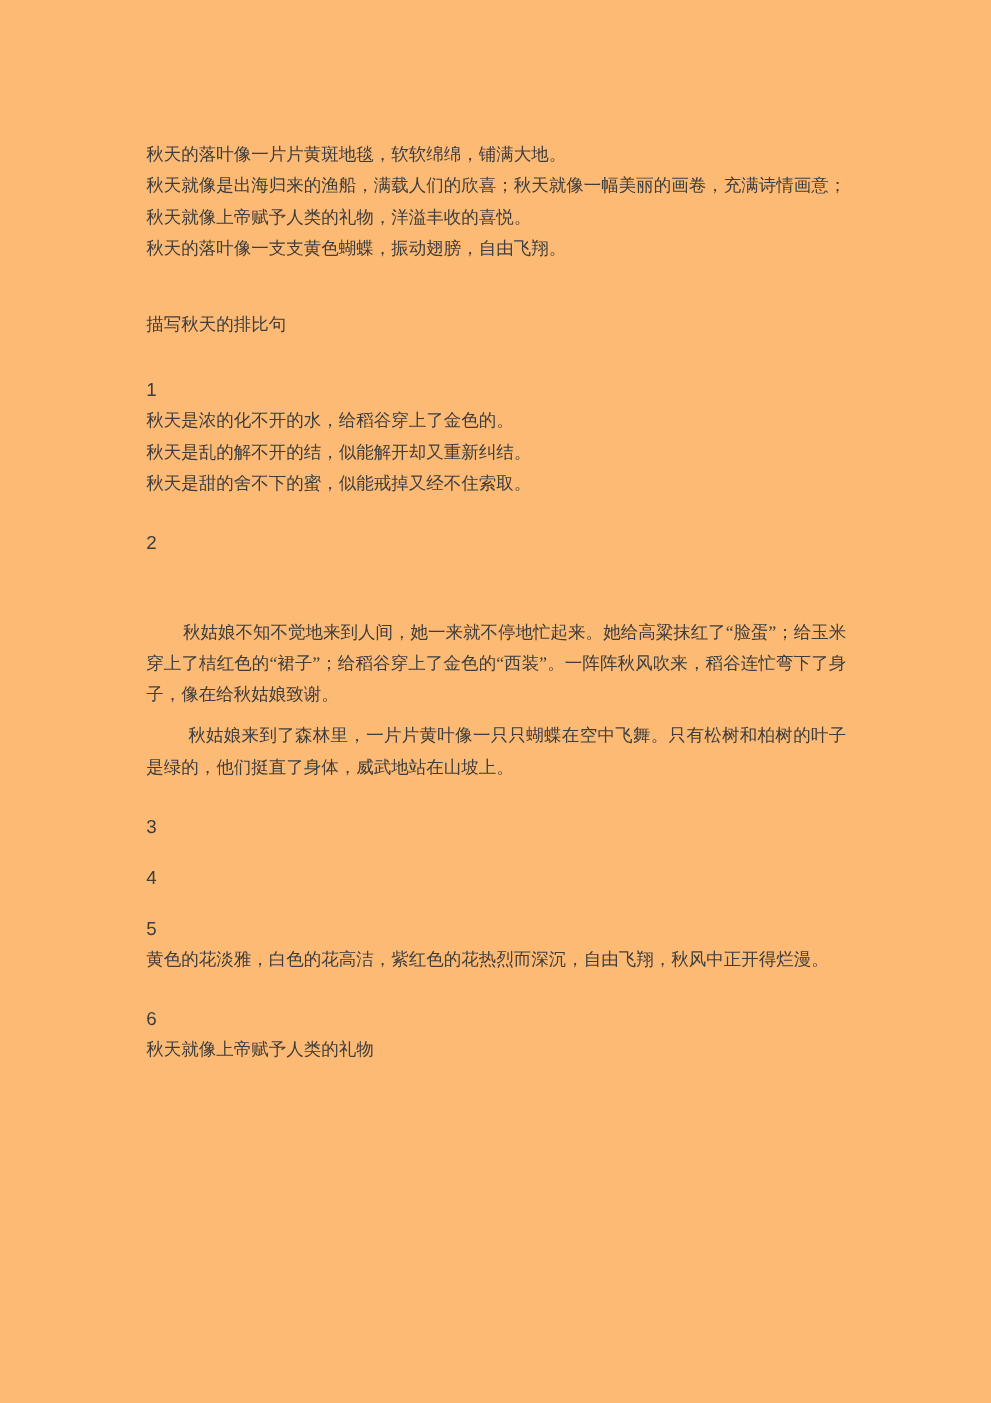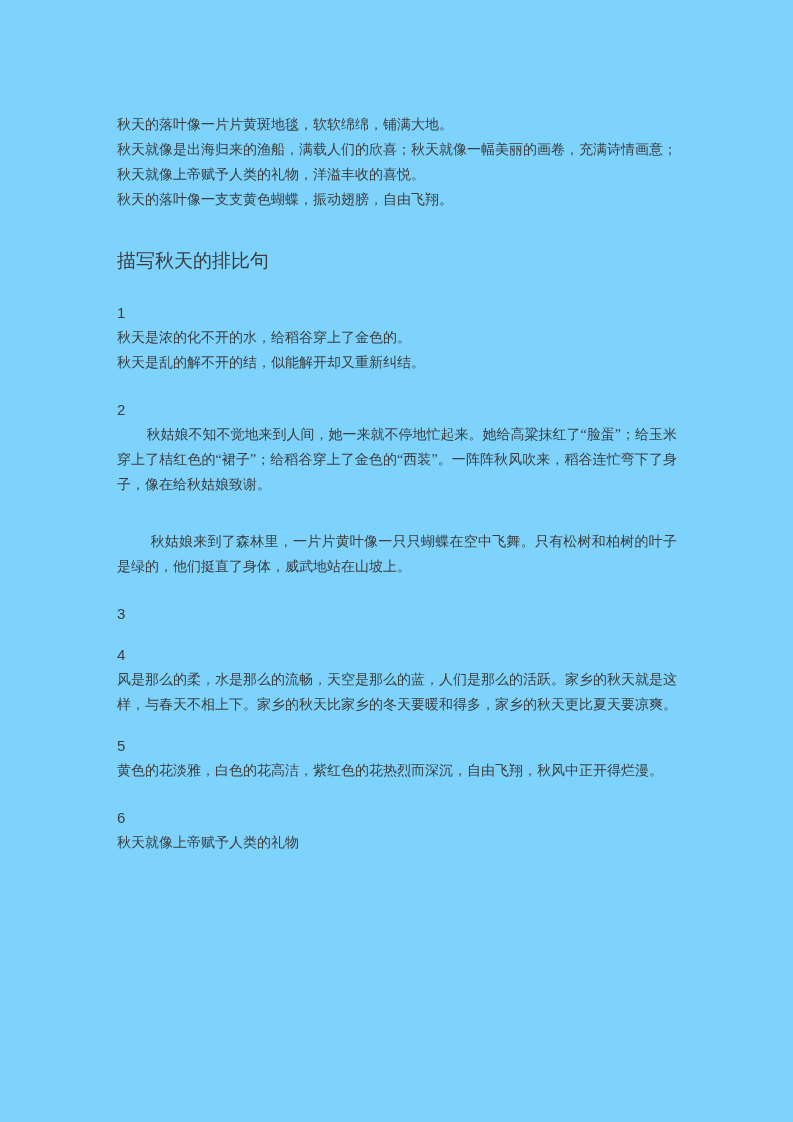--- a/index.html
+++ b/index.html
@@ -12,86 +12,86 @@
     height: 1122px;
     overflow: hidden;
     font-family: "Liberation Serif", "DejaVu Serif", serif;
     color: #3d3d3d;
     font-size: 14px;
     line-height: 25px;
   }
   .page {
     width: 793px;
     height: 1122px;
-    background: #7dd3fc;
+    background: #fdba74;
     box-sizing: border-box;
   }
   .content {
     box-sizing: border-box;
     padding: 112px 116px 0 117px; 
   }
   p {
     margin: 0;
     text-align: justify;
   }
   .intro p { margin: 0; }
   .squeeze { letter-spacing: -0.45px; }
   h1.doc-heading {
-    font-size: 19px;
+    font-size: 14px;
     font-weight: normal;
     line-height: 26px;
     margin: 36px 0 0 0;
     color: #3d3d3d;
   }
   .section { margin-top: 22px; }
   .section.first { margin-top: 26px; }
   .section.s4, .section.s5 { margin-top: 16px; }
   .section .num {
     font-family: "Liberation Sans", "DejaVu Sans", sans-serif;
     font-size: 15px;
     line-height: 25px;
     text-align: left;
   }
-  .indent-a { text-indent: 2.1em; }
+  .indent-a { text-indent: 2.1em; margin-top: 47px; }
   .indent-b { text-indent: 2.4em; }
-  .gap-para { margin-top: 32px; }
+  .gap-para { margin-top: 8px; }
 </style>
 </head>
 <body>
 
 <div class="page">
   <div class="content">
 
     <div class="intro">
       <p>秋天的落叶像一片片黄斑地毯，软软绵绵，铺满大地。</p>
       <p>秋天就像是出海归来的渔船，满载人们的欣喜；秋天就像一幅美丽的画卷，充满诗情画意；秋天就像上帝赋予人类的礼物，洋溢丰收的喜悦。</p>
       <p>秋天的落叶像一支支黄色蝴蝶，振动翅膀，自由飞翔。</p>
     </div>
 
     <h1 class="doc-heading">描写秋天的排比句</h1>
 
     <div class="section first s1">
       <div class="num">1</div>
       <p>秋天是浓的化不开的水，给稻谷穿上了金色的。</p>
       <p>秋天是乱的解不开的结，似能解开却又重新纠结。</p>
+      <p>秋天是甜的舍不下的蜜，似能戒掉又经不住索取。</p>
     </div>
 
     <div class="section s2">
       <div class="num">2</div>
       <p class="indent-a">秋姑娘不知不觉地来到人间，她一来就不停地忙起来。她给高粱抹红了“脸蛋”；给玉米穿上了桔红色的“裙子”；给稻谷穿上了金色的“西装”。一阵阵秋风吹来，稻谷连忙弯下了身子，像在给秋姑娘致谢。</p>
       <p class="indent-b gap-para">秋姑娘来到了森林里，一片片黄叶像一只只蝴蝶在空中飞舞。只有松树和柏树的叶子是绿的，他们挺直了身体，威武地站在山坡上。</p>
     </div>
 
     <div class="section s3">
       <div class="num">3</div>
     </div>
 
     <div class="section s4">
       <div class="num">4</div>
-      <p>风是那么的柔，水是那么的流畅，天空是那么的蓝，人们是那么的活跃。家乡的秋天就是这样，与春天不相上下。家乡的秋天比家乡的冬天要暖和得多，家乡的秋天更比夏天要凉爽。</p>
     </div>
 
     <div class="section s5">
       <div class="num">5</div>
       <p>黄色的花淡雅，白色的花高洁，紫红色的花热烈而深沉，自由飞翔，秋风中正开得烂漫。</p>
     </div>
 
     <div class="section s6">
       <div class="num">6</div>
       <p>秋天就像上帝赋予人类的礼物</p>

